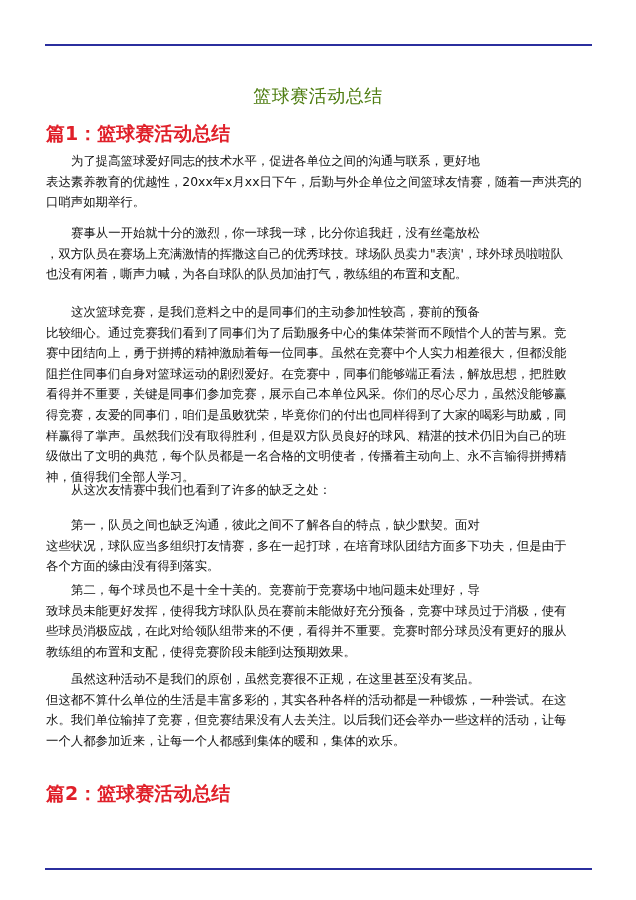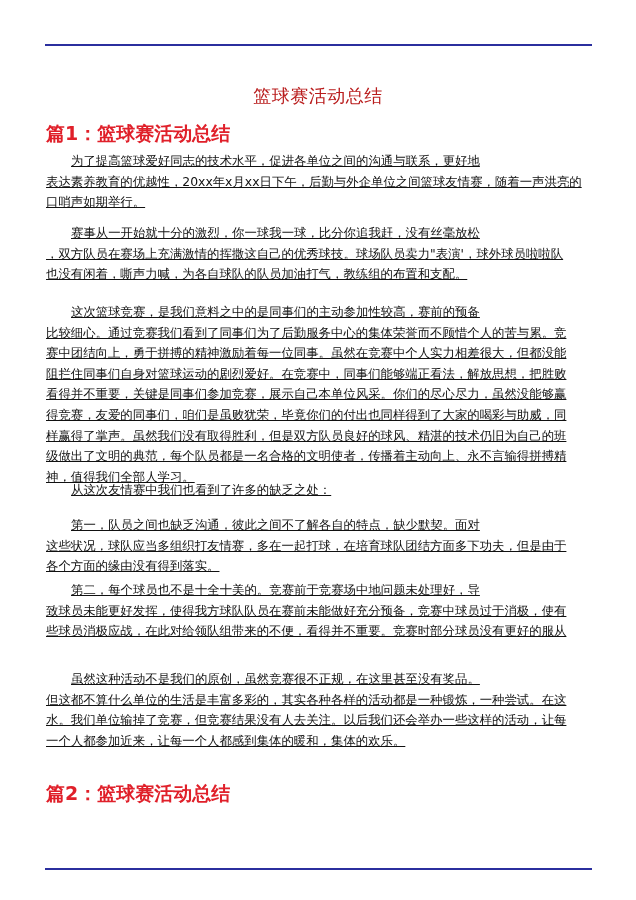--- a/index.html
+++ b/index.html
@@ -2,24 +2,24 @@
 <html><head>
 <meta charset="utf-8">
 <style>
   html, body { margin:0; padding:0; background:#ffffff; }
   body { width:636px; height:900px; position:relative; overflow:hidden;
          font-family: "DejaVu Sans", "Liberation Sans", sans-serif; color:#111; }
   .rule { position:absolute; left:45px; width:547px; height:2px; background:#2b2f9e; }
   .rule.top { top:44px; }
   .rule.bottom { top:868px; }
   .title { position:absolute; top:84px; left:0; width:636px; text-align:center;
-           font-size:18px; color:#b91c1c; letter-spacing:0.5px; }
+           font-size:18px; color:#4d7c0f; letter-spacing:0.5px; }
   .section-heading { position:absolute; left:46px; font-size:19px; color:#e0202a; font-weight:bold; }
   .para { position:absolute; left:46px; width:546px; font-size:12.4px; line-height:20.6px; color:#111; }
-  .para .line { display:block; white-space:nowrap;text-decoration:underline; }
+  .para .line { display:block; white-space:nowrap; }
   .para .first { padding-left:25px; }
 </style>
 </head>
 <body>
 
 <div>
   <div class="rule top" style="background: rgb(43, 47, 158);"></div>
 
   <div class="title">篮球赛活动总结</div>
 
@@ -56,20 +56,21 @@
   <div class="para" style="top:515px;">
     <span class="line first">第一，队员之间也缺乏沟通，彼此之间不了解各自的特点，缺少默契。面对</span>
     <span class="line">这些状况，球队应当多组织打友情赛，多在一起打球，在培育球队团结方面多下功夫，但是由于</span>
     <span class="line">各个方面的缘由没有得到落实。</span>
   </div>
 
   <div class="para" style="top:580px;">
     <span class="line first">第二，每个球员也不是十全十美的。竞赛前于竞赛场中地问题未处理好，导</span>
     <span class="line">致球员未能更好发挥，使得我方球队队员在赛前未能做好充分预备，竞赛中球员过于消极，使有</span>
     <span class="line">些球员消极应战，在此对给领队组带来的不便，看得并不重要。竞赛时部分球员没有更好的服从</span>
+    <span class="line">教练组的布置和支配，使得竞赛阶段未能到达预期效果。</span>
   </div>
 
   <div class="para" style="top:669px;">
     <span class="line first">虽然这种活动不是我们的原创，虽然竞赛很不正规，在这里甚至没有奖品。</span>
     <span class="line">但这都不算什么单位的生活是丰富多彩的，其实各种各样的活动都是一种锻炼，一种尝试。在这</span>
     <span class="line">水。我们单位输掉了竞赛，但竞赛结果没有人去关注。以后我们还会举办一些这样的活动，让每</span>
     <span class="line">一个人都参加近来，让每一个人都感到集体的暖和，集体的欢乐。</span>
   </div>
 
   <div class="section-heading" style="top: 781px; color: rgb(224, 32, 42); text-align: center;">篇2：篮球赛活动总结</div>

